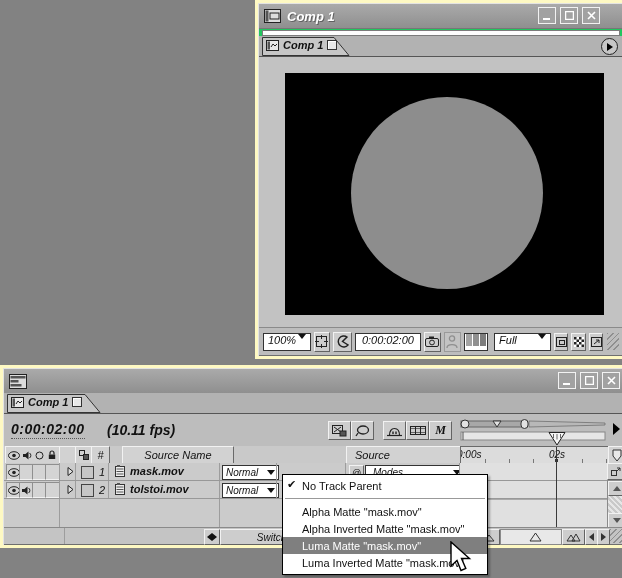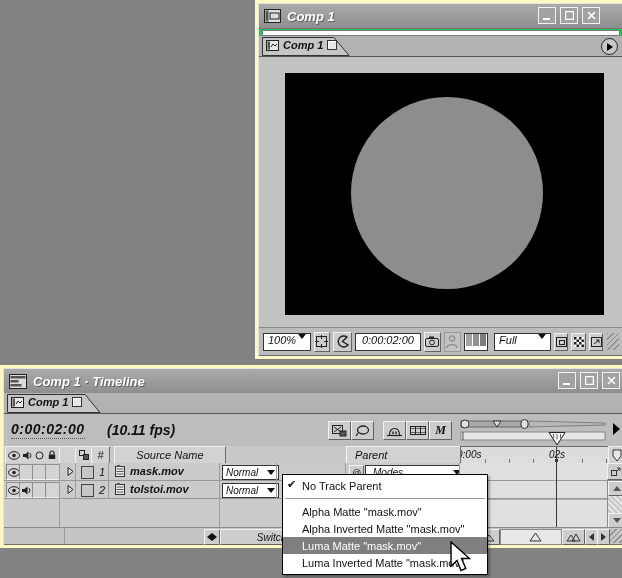--- a/index.html
+++ b/index.html
@@ -234,21 +234,20 @@
   </div>
 
   <div class="window" id="tl">
     <div class="titlebar">
       <svg width="18" height="15">
         <rect x="0.5" y="0.5" width="17" height="14" fill="#ddd" stroke="#222"></rect>
         <rect x="1.5" y="2" width="15" height="2.5" fill="#555"></rect>
         <rect x="1.5" y="6" width="8" height="2.5" fill="#555"></rect>
         <rect x="1.5" y="10" width="11" height="2.5" fill="#555"></rect>
       </svg>
-      <span class="title">Comp 1 · Timeline</span>
     </div>
     <div class="winbtns" style="right:3px;">
       <div class="wbtn">
         <svg width="8" height="8">
             <rect x="0" y="6" width="7" height="2" fill="#fff"></rect>
           </svg>
       </div>
       <div class="wbtn">
         <svg width="9" height="9">
             <rect x="0.5" y="0.5" width="8" height="8" fill="none" stroke="#fff" stroke-width="1.5"></rect>
@@ -351,25 +350,25 @@
       <div class="hcell" style="left:55px;width:15px;"></div>
       <div class="hcell" style="left:71px;width:15px;">
         <svg width="10" height="10">
           <rect x="0.5" y="0.5" width="5" height="5" fill="none" stroke="#222"></rect>
           <rect x="4.5" y="4.5" width="5" height="5" fill="#555" stroke="#222"></rect>
         </svg>
       </div>
       <div class="hcell" style="left:87px;width:17px;">
         <span>#</span>
       </div>
-      <div class="hcell" style="left:110px;width:110px;">
+      <div class="hcell" style="left:118px;width:110px;">
         <span>Source Name</span>
       </div>
       <div class="hcell" style="left:342px;width:113px;justify-content:flex-start;padding-left:8px;">
-        <span>Parent</span>
+        <span>Source</span>
       </div>
       <div class="hcell" id="ruler" style="left:456px;width:147px;border-color:#6a6a6a #f2f2f2 #f2f2f2 #6a6a6a;">
         <span class="rlabel" style="left:-4px;">0:00s</span>
         <span class="rlabel" style="left:88px;">02s</span>
         <span class="tick" style="left:24px;"></span>
         <span class="tick" style="left:48px;"></span>
         <span class="tick" style="left:72px;"></span>
         <span class="tick" style="left:121px;"></span>
         <span class="tick" style="left:145px;"></span>
         <span style="position:absolute;left:94px;bottom:1px;width:3px;height:3px;background:#333;"></span>

